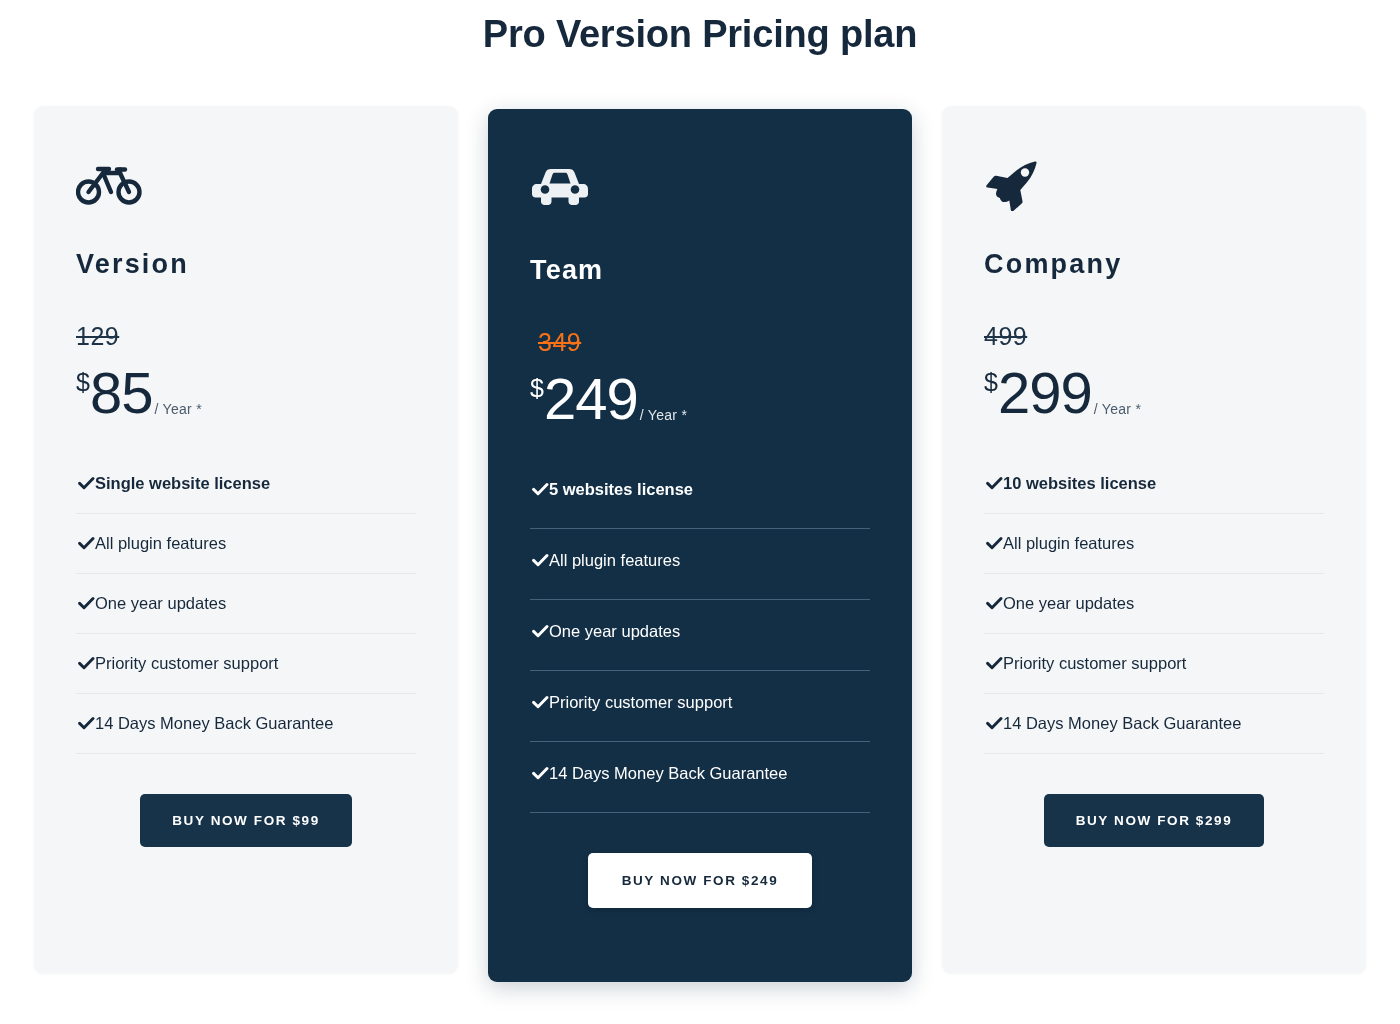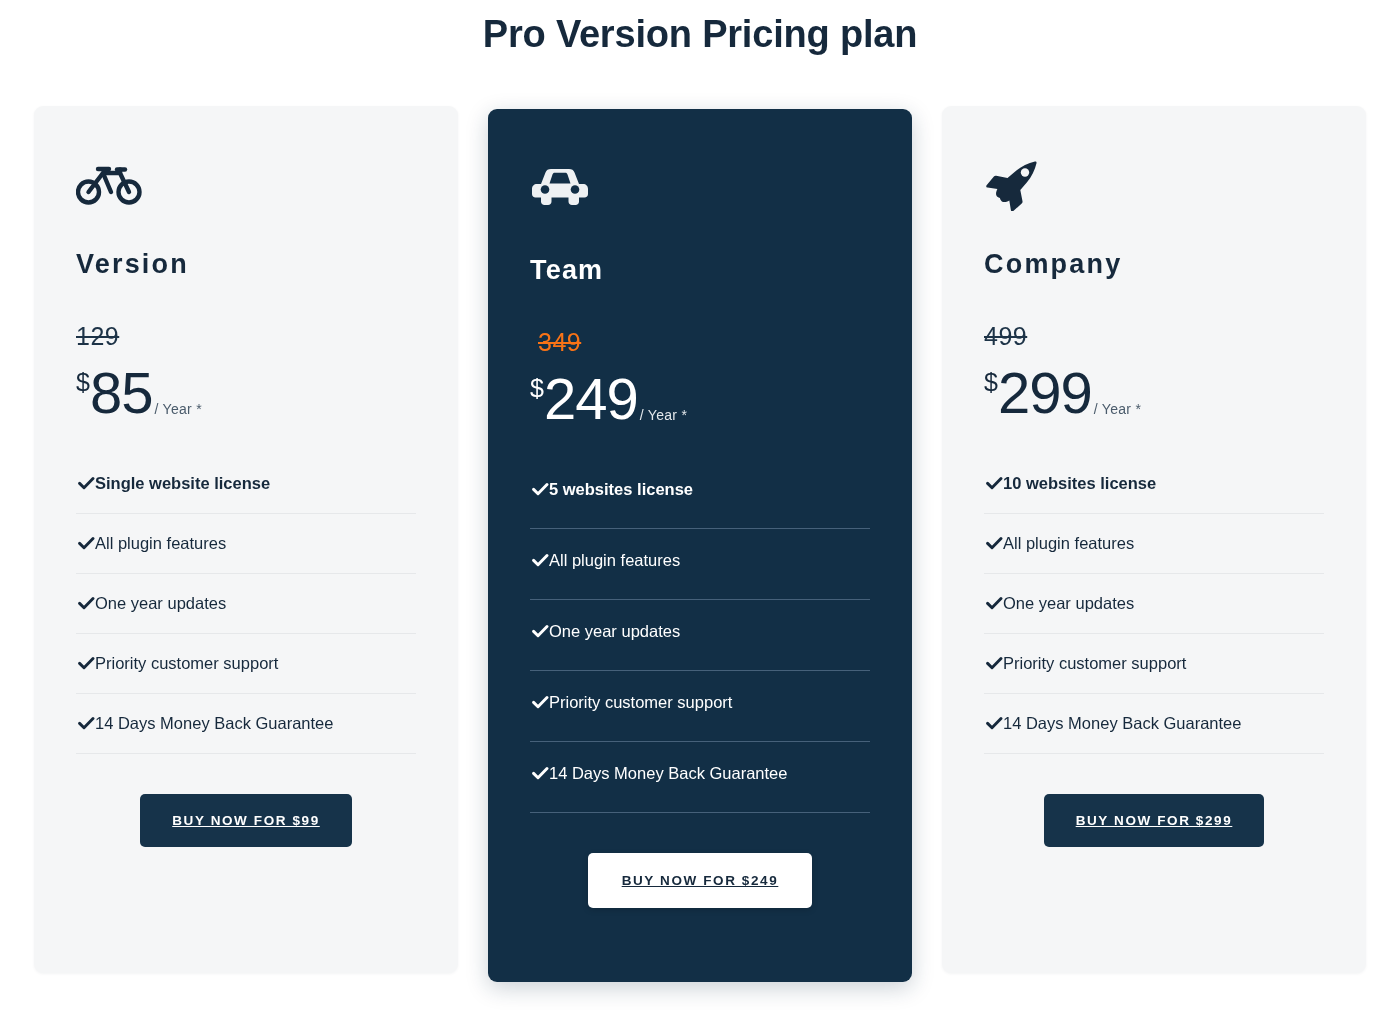--- a/index.html
+++ b/index.html
@@ -135,21 +135,20 @@
     display: inline-block;
     border: none;
     border-radius: 5px;
     font-family: "Liberation Sans", sans-serif;
     font-size: 13.5px;
     font-weight: bold;
     letter-spacing: 1.6px;
     text-transform: uppercase;
     padding: 19px 32px;
     cursor: pointer;
-    text-decoration: underline;
   }
   .cta--dark { background: #16334a; color: #ffffff; }
   .cta--light {
     background: #ffffff;
     color: #16293c;
     padding: 20px 34px;
     box-shadow: 0 2px 6px rgba(0,0,0,0.16);
   }
 </style>
 </head>

